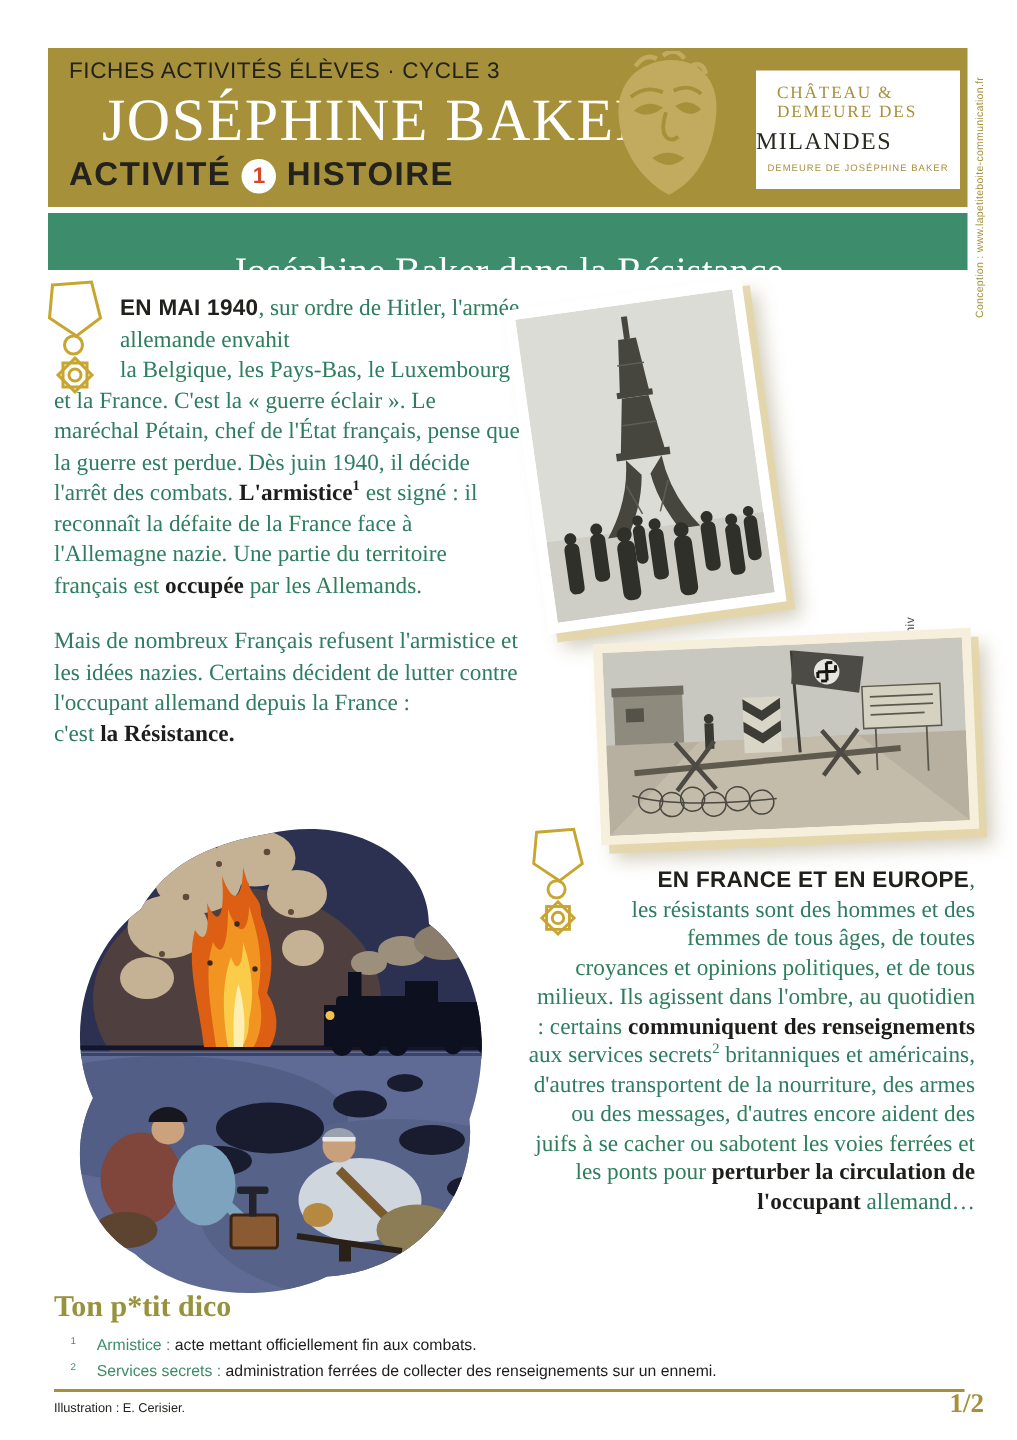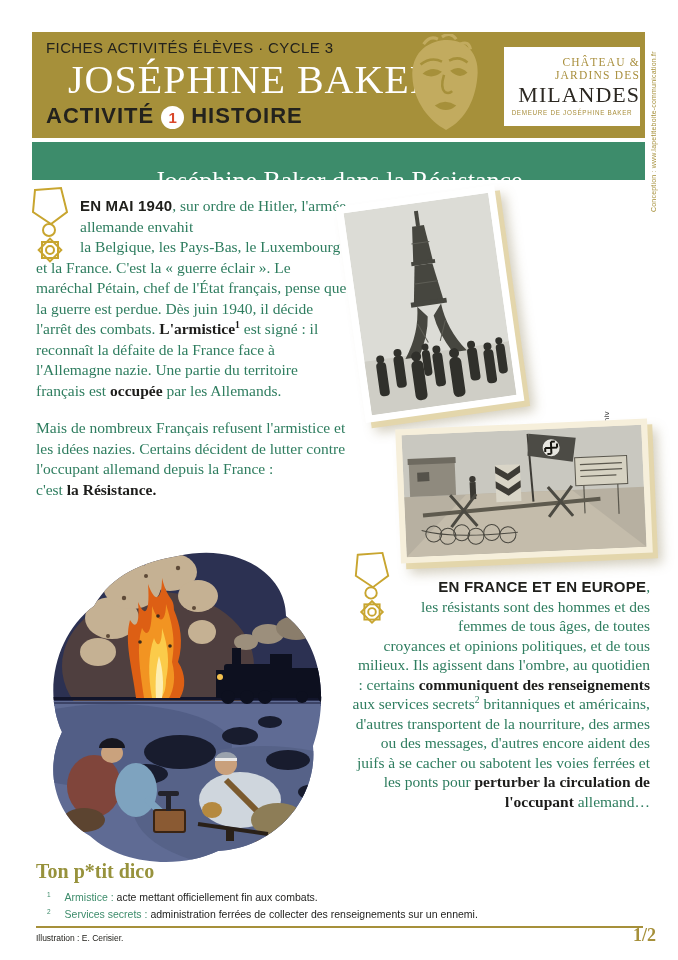--- a/index.html
+++ b/index.html
@@ -17,23 +17,23 @@
   .main-title{position:absolute;left:36px;top:24px;font-family:"Liberation Serif","DejaVu Serif",serif;
               font-size:40px;letter-spacing:1px;color:#ffffff;white-space:nowrap;}
   .activity-row{position:absolute;left:14px;bottom:9px;display:flex;align-items:flex-end;gap:7px;
                 font-size:22px;font-weight:700;letter-spacing:1px;color:#23221d;}
   .num-badge{display:inline-flex;align-items:center;justify-content:center;width:23px;height:23px;
              border-radius:50%;background:#ffffff;color:#d9472b;font-size:15px;font-weight:700;letter-spacing:0;}
   .mask{position:absolute;left:360px;top:2px;width:104px;height:102px;}
 
   .logo-box{position:absolute;right:5px;top:15px;width:136px;height:79px;background:#ffffff;
             font-family:"Liberation Serif","DejaVu Serif",serif;}
-  .logo-line{margin:0 0 0 14px;font-size:11.5px;letter-spacing:1.2px;color:#a98f3d;line-height:13px;text-align:right;}
+  .logo-line{margin:0 0 0 14px;font-size:11.5px;letter-spacing:1.2px;color:#a98f3d;line-height:13px;}
   .logo-line.first{margin-top:9px;}
-  .logo-name{margin:1px 0 0 0;text-align:right;font-size:22px;letter-spacing:1px;color:#2c2822;line-height:23px;}
+  .logo-name{margin:1px 0 0 0;text-align:left;font-size:16px;letter-spacing:1px;color:#2c2822;line-height:23px;}
   .logo-tag{margin-top:3px;text-align:center;font-family:"Liberation Sans",sans-serif;
             font-size:6.3px;letter-spacing:.7px;color:#a98f3d;}
 
   
   .band{position:absolute;left:32px;top:142px;width:613px;height:38px;background:#3d8c6b;
         display:flex;align-items:center;justify-content:center;}
   .band-title{font-family:"Liberation Serif","DejaVu Serif",serif;font-size:26px;color:#ffffff;margin-top:40px;}
 
   
   .textblock{position:absolute;color:#2e7d5f;font-family:"Liberation Serif","DejaVu Serif",serif;
@@ -96,21 +96,21 @@
       <path d="M30,10 q6,-9 14,-5 M48,3 q8,-6 14,2 M66,10 q8,-4 10,5" stroke="#c2ab5f" fill="none" stroke-width="3"></path>
       <path d="M29,39 q9,-8 19,-2 q-9,8 -19,2 Z" fill="#a6903a"></path>
       <path d="M56,36 q9,-6 17,2 q-8,7 -17,-2 Z" fill="#a6903a"></path>
       <path d="M27,30 q10,-8 21,-3 M55,26 q10,-5 18,2" stroke="#a6903a" stroke-width="2.5" fill="none"></path>
       <path d="M50,40 q-4,13 1,17 q4,2 7,-1" stroke="#a6903a" stroke-width="2.5" fill="none"></path>
       <path d="M41,70 q10,-7 21,0 q-10,9 -21,0 Z" fill="#a6903a"></path>
     </svg>
 
     <div class="logo-box">
       <div class="logo-line first">CHÂTEAU &amp;</div>
-      <div class="logo-line">JARDINS DES</div>
+      <div class="logo-line">DEMEURE DES</div>
       <div class="logo-name">MILANDES</div>
       <div class="logo-tag">DEMEURE DE JOSÉPHINE BAKER</div>
     </div>
   </div>
 
   <div class="band">
     <div class="band-title">Joséphine Baker dans la Résistance</div>
   </div>
 
   <div class="textblock tb1">

